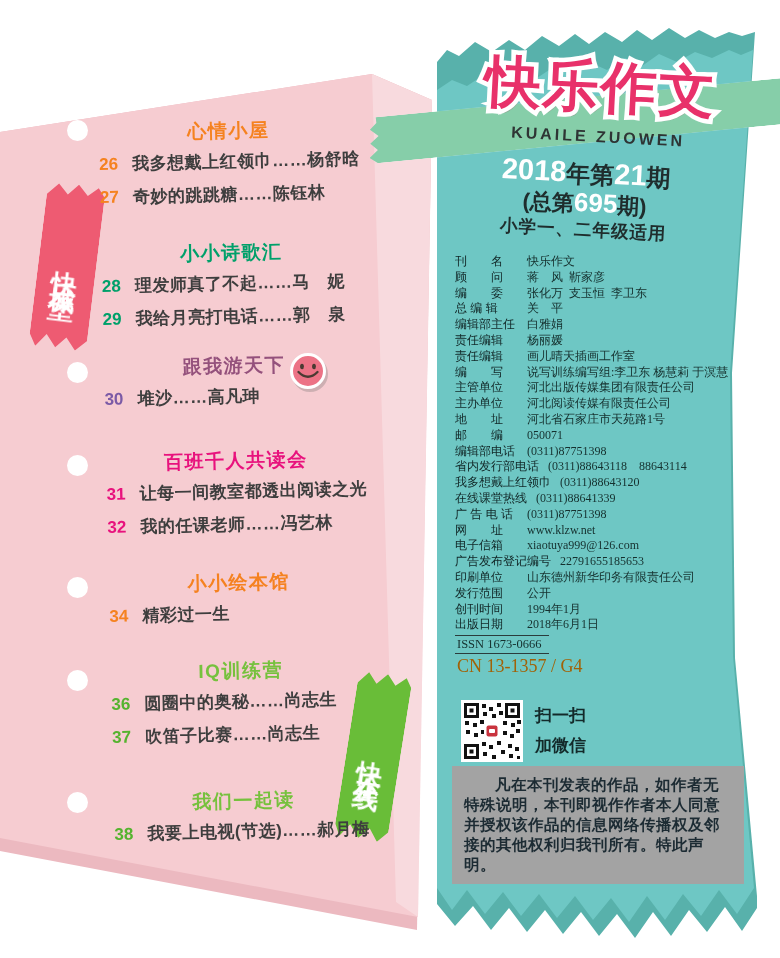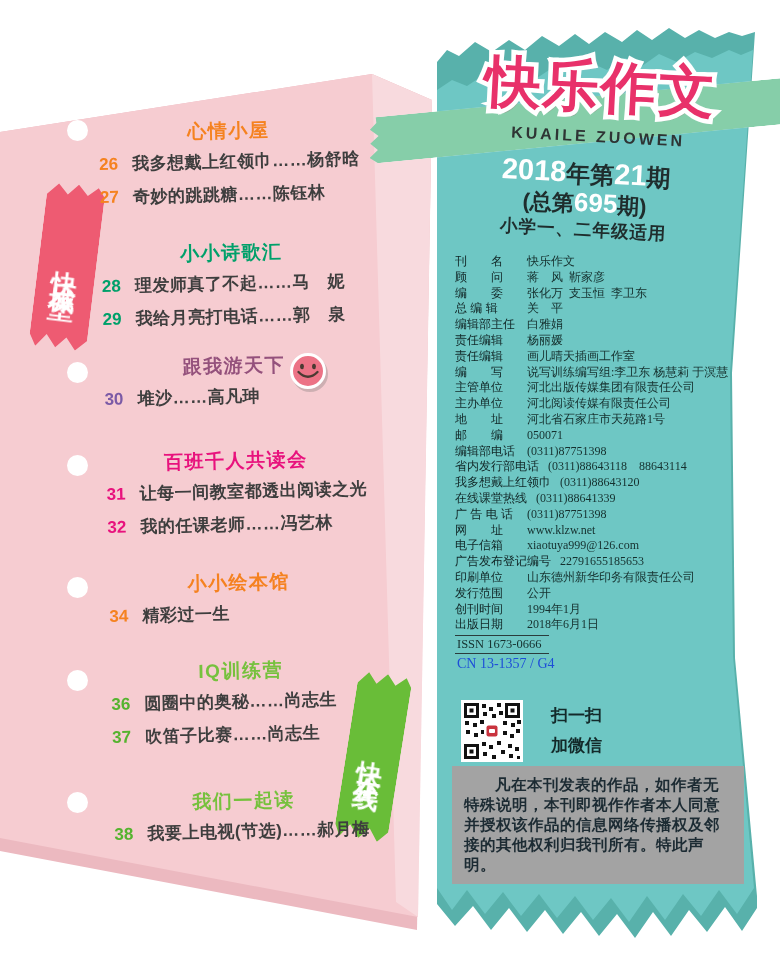--- a/index.html
+++ b/index.html
@@ -70,23 +70,23 @@
   .num-white{color:#fff;font-size:29px;}
   .issue-2 .num-white{font-size:26px;}
   
   .masthead{position:absolute;left:18px;top:226px;width:296px;}
   .m-row{display:flex;line-height:15.8px;font-size:12px;}
   .m-label{font-weight:normal;color:#102525;min-width:63px;margin-right:9px;white-space:pre;flex:none;}
   .m-value{font-family:"Liberation Serif",serif;color:#15302e;white-space:pre;}
   .issn{display:inline-block;margin:2px 0 0 0;padding:1px 8px 1px 2px;
     border-top:1.5px solid #2a3c3c;border-bottom:1.5px solid #2a3c3c;
     font-family:"Liberation Serif",serif;font-size:12.5px;color:#15302e;}
-  .cn{font-family:"Liberation Serif",serif;font-size:14px;color:#1d4ed8;padding:2px 0 0 2px;}
-  
-  .qr-row{position:absolute;left:24px;top:672px;display:flex;gap:28px;align-items:center;}
+  .cn{font-family:"Liberation Serif",serif;font-size:18px;color:#a16207;padding:2px 0 0 2px;}
+  
+  .qr-row{position:absolute;left:24px;top:672px;display:flex;gap:12px;align-items:center;}
   .qr{width:62px;height:62px;background:#fff;flex:none;}
   .qr-labels{font-size:17px;font-weight:bold;color:#132a2a;line-height:1.75;}
   .decl{position:absolute;left:15px;top:738px;width:268px;background:#a3a3a3;color:#1c2b33;
     font-family:"Liberation Serif",serif;font-size:15.5px;line-height:20px;font-weight:600;
     padding:9px 12px;text-indent:2em;letter-spacing:.5px;}
 </style>
 </head>
 <body>
 
 <div class="stage">

